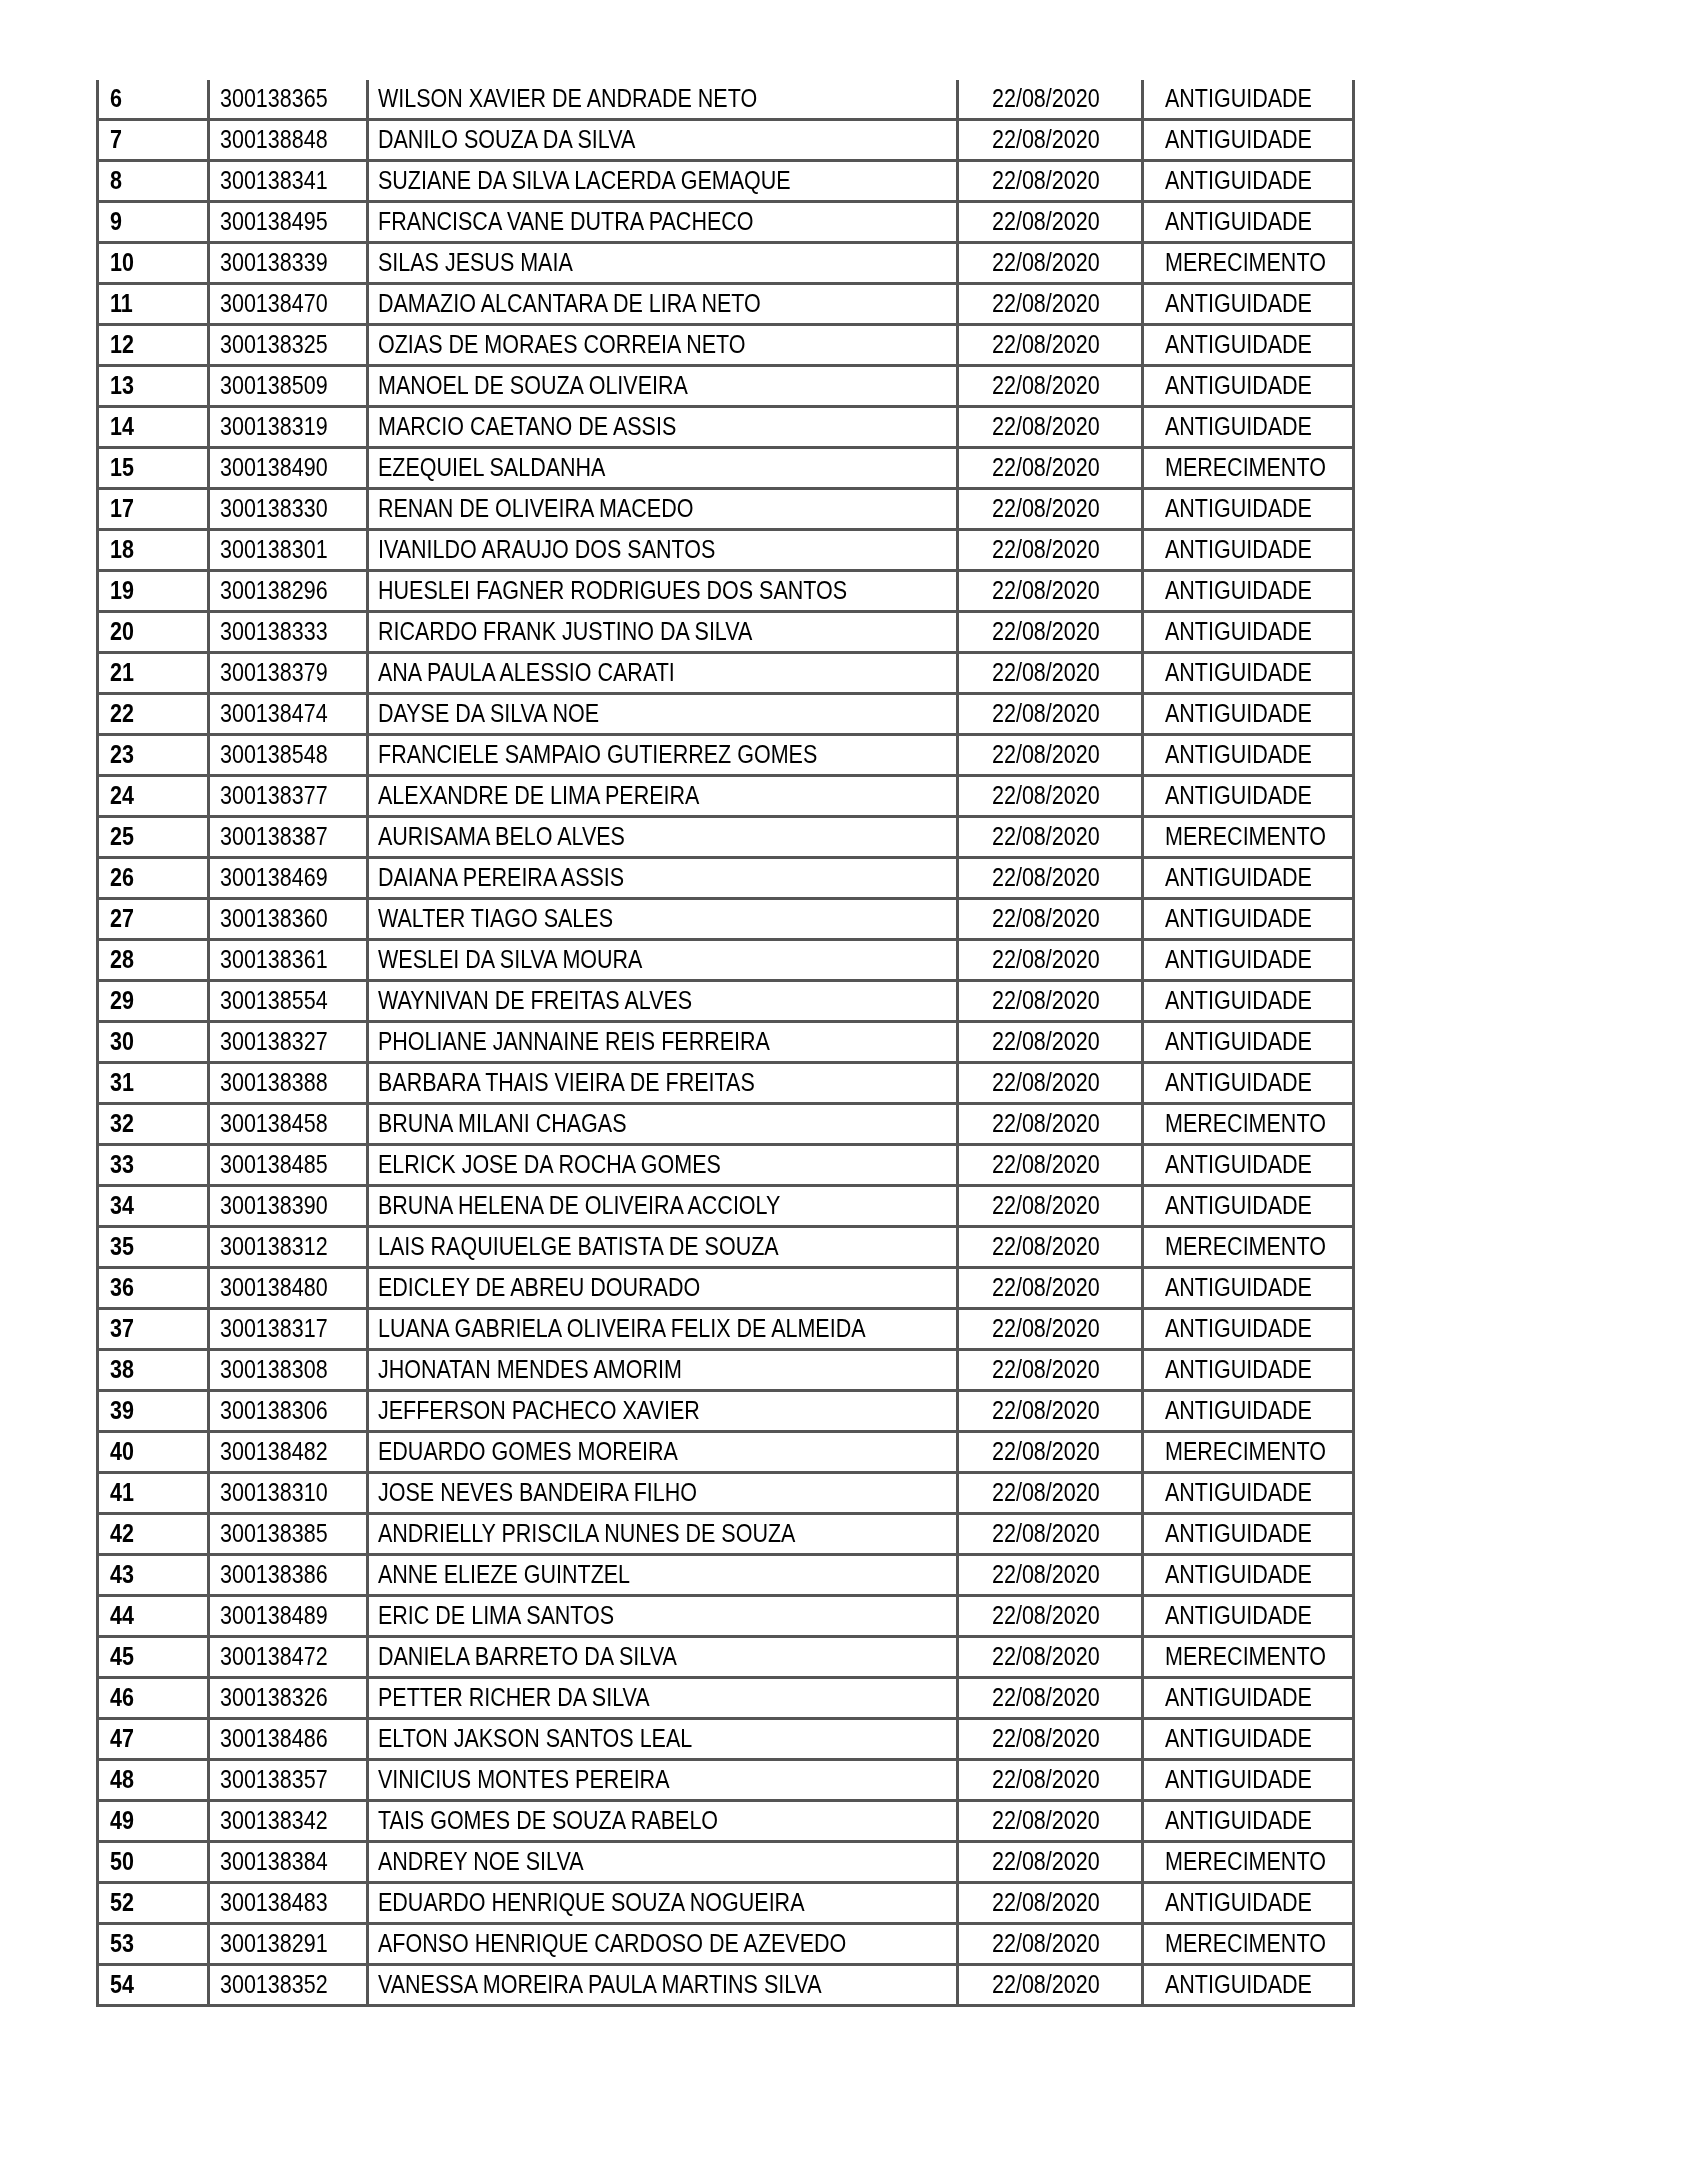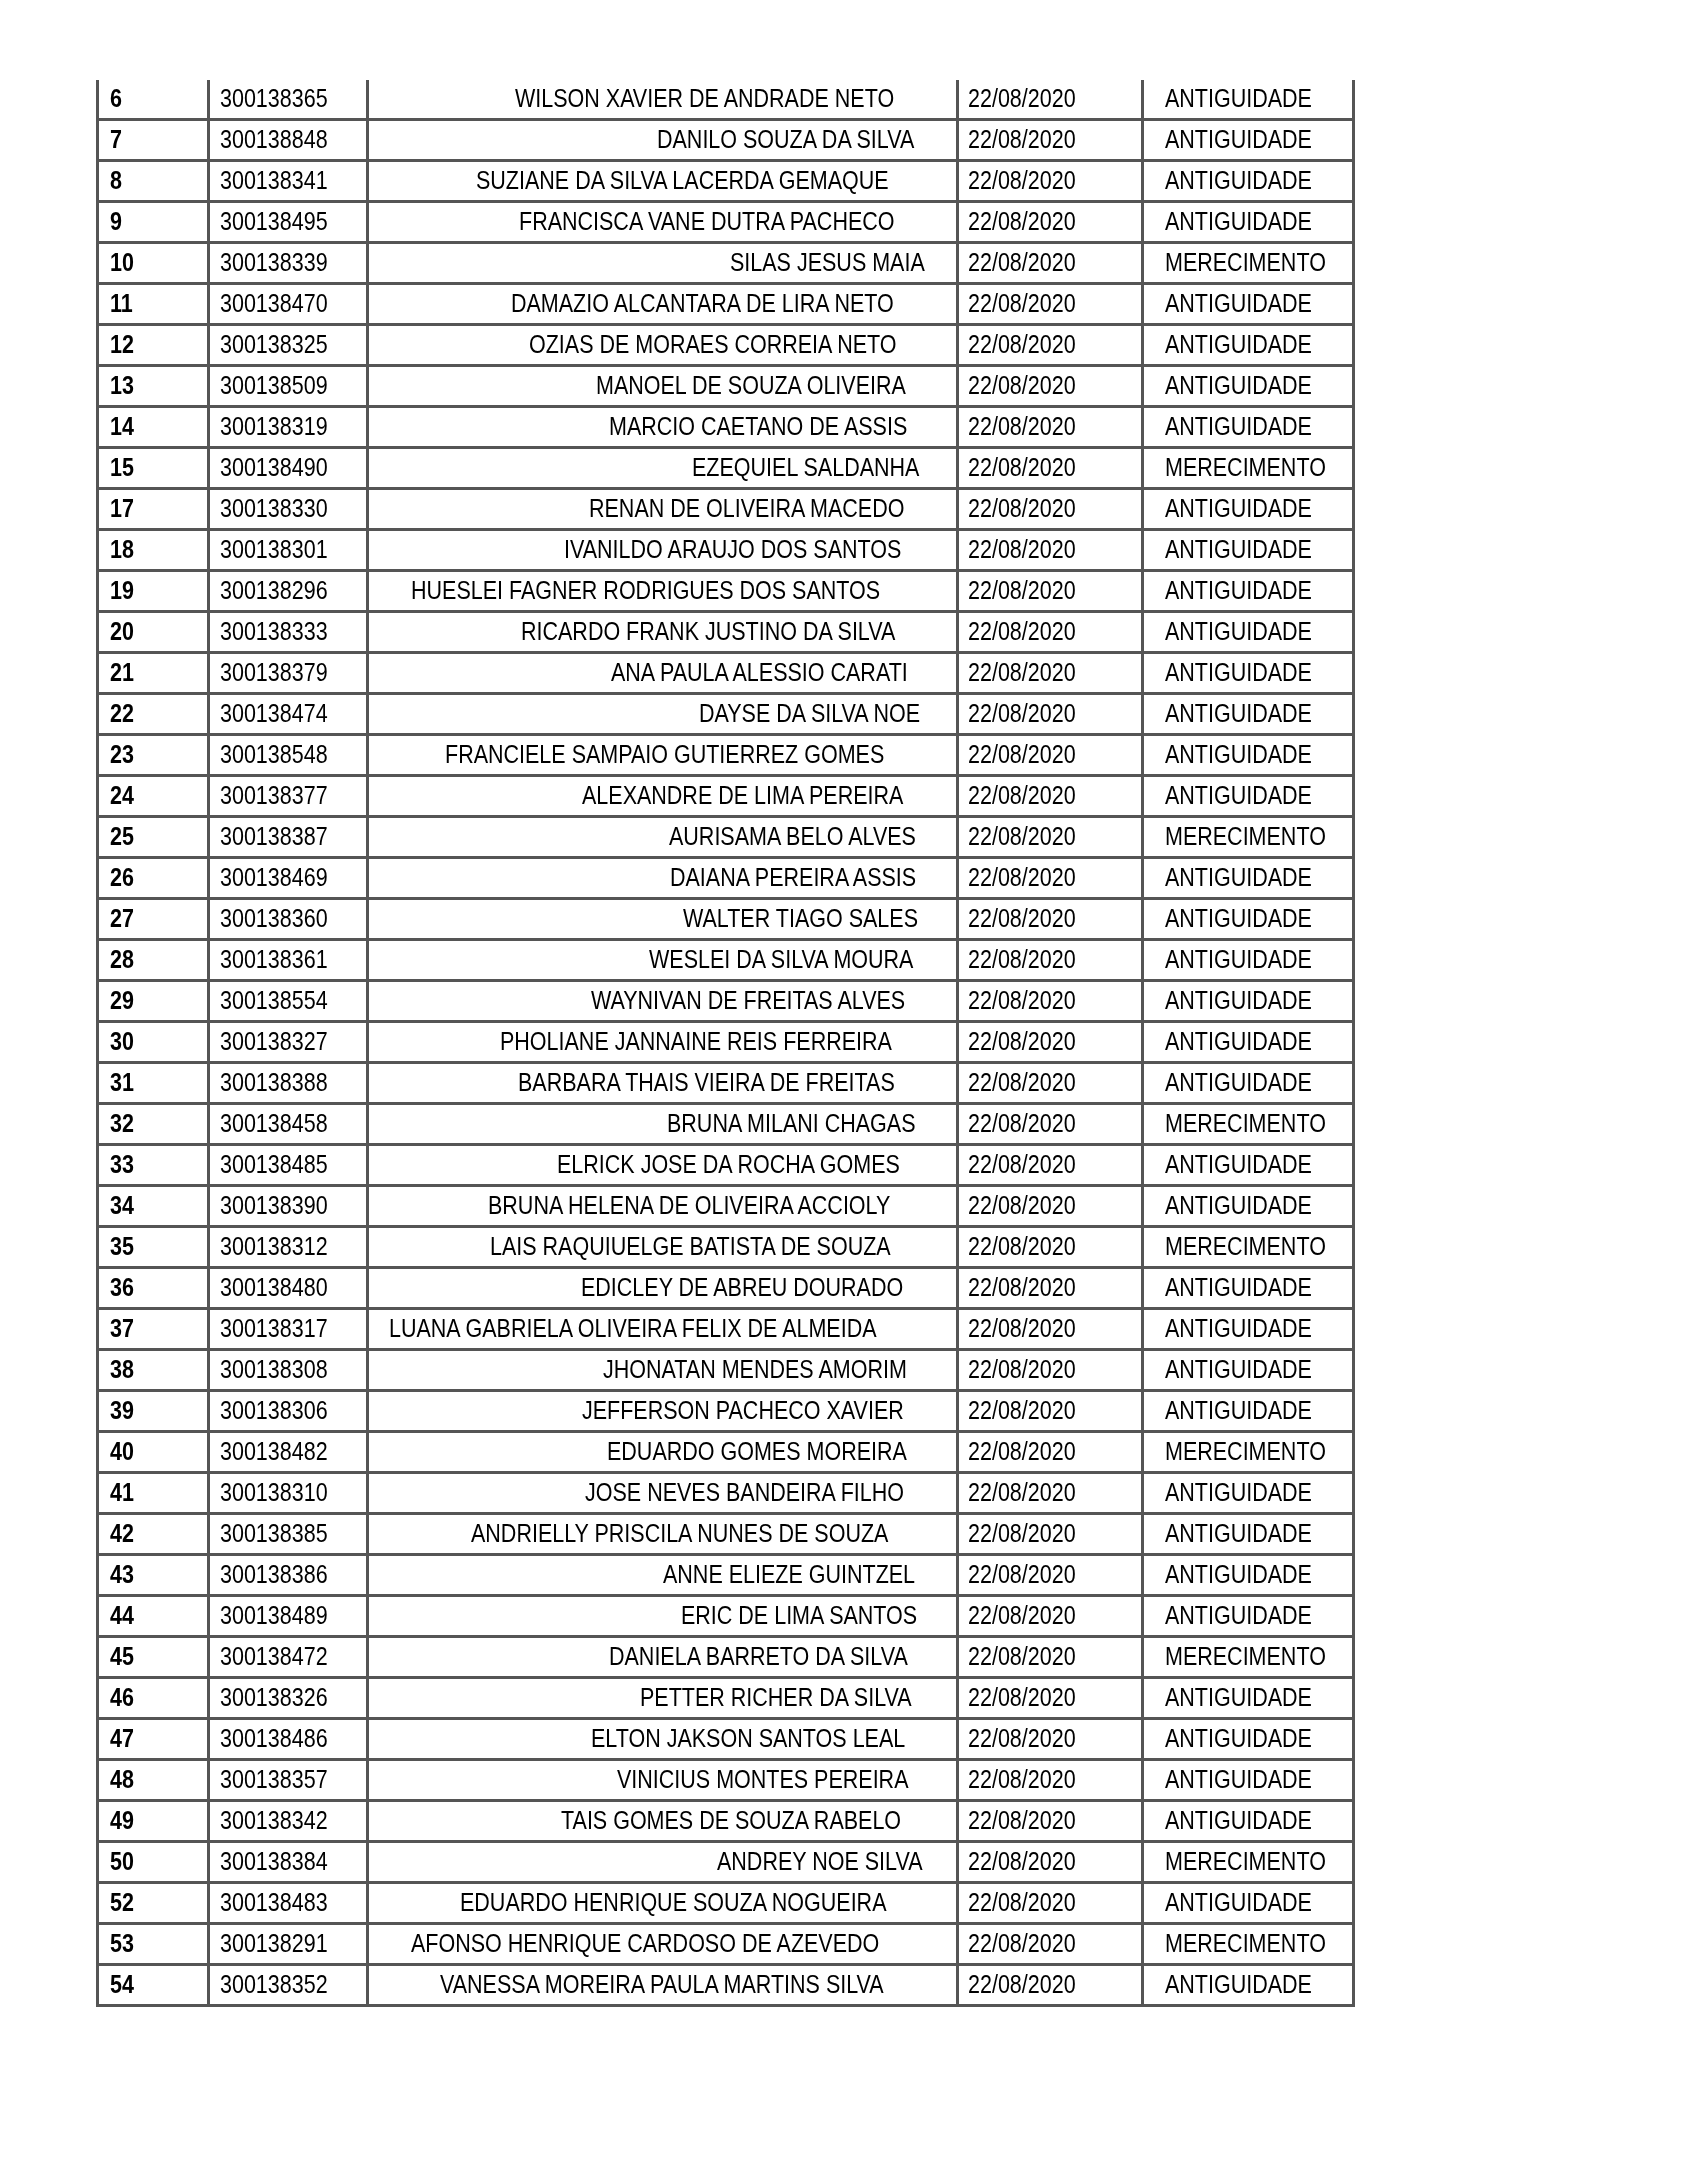--- a/index.html
+++ b/index.html
@@ -34,22 +34,22 @@
   table.list td span {
     display: inline-block;
     font-size: 25px;
     line-height: 25.6px;
     transform: scaleX(0.86);
     transform-origin: left center;
     letter-spacing: 0px;
   }
   table.list td.num span { font-weight: bold; }
   table.list td.id { padding-left: 10px; }
-  table.list td.name { padding-left: 8.5px; text-align: right; }
-  table.list td.date { padding-left: 9.4px; }
+  table.list td.name { padding-left: 8.5px; }
+  table.list td.date { padding-left: 9.4px; text-align: center; }
   table.list td.type { padding-left: 21px; }
 </style>
 </head>
 <body>
 
 <div class="page">
   <table class="list">
     <colgroup>
       <col class="c-num">
         <col class="c-id">

